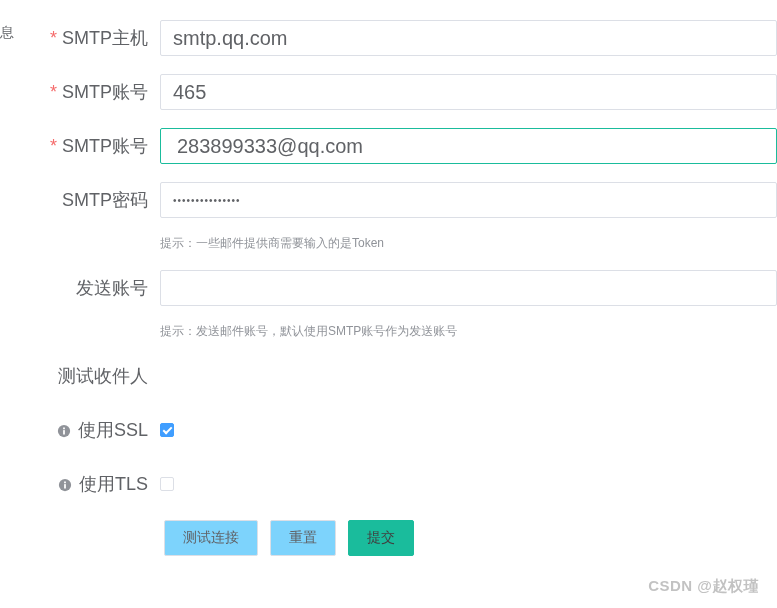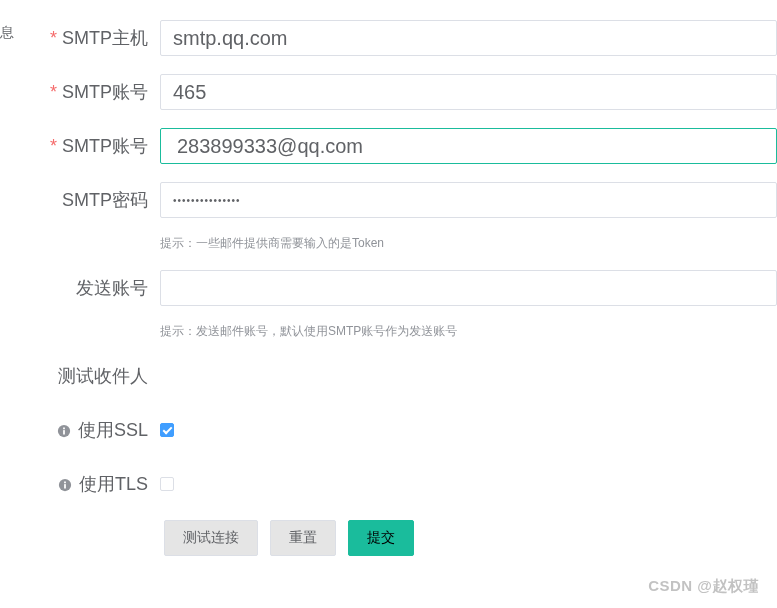--- a/index.html
+++ b/index.html
@@ -98,31 +98,31 @@
     .button-row {
       display: flex;
       gap: 12px;
       margin-left: 160px;
       padding-left: 4px;
     }
     .btn {
       height: 36px;
       padding: 0 18px;
       border: 1px solid #dcdfe6;
-      background: #e5e5e5;
+      background: #7dd3fc;
       color: #606266;
       font-size: 14px;
       border-radius: 2px;
       cursor: pointer;
       outline: none;
     }
     .btn-primary {
       background: #1abc9c;
       border-color: #1abc9c;
-      color: #000000;
+      color: #404040;
     }
     .watermark {
       position: absolute;
       bottom: 12px;
       right: 18px;
       color: rgba(120,120,120,0.45);
       font-size: 15px;
       letter-spacing: 0.5px;
       pointer-events: none;
       font-weight: bold;

